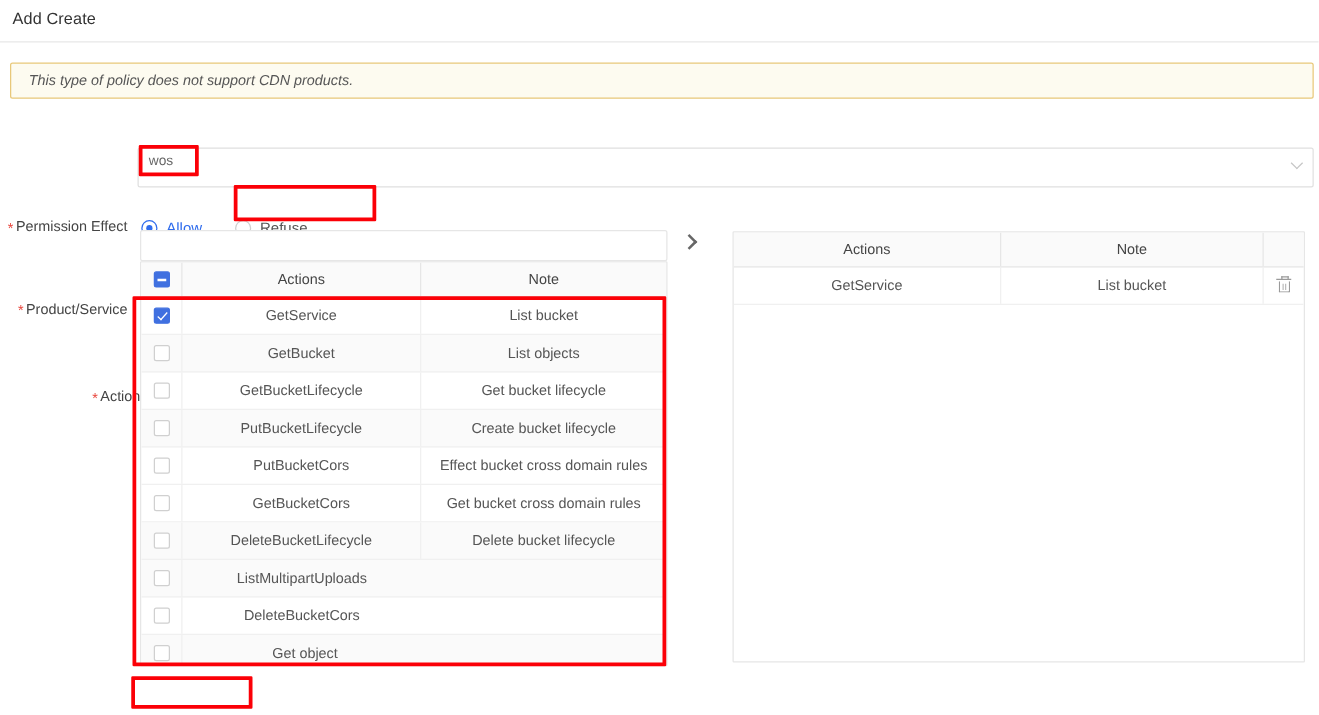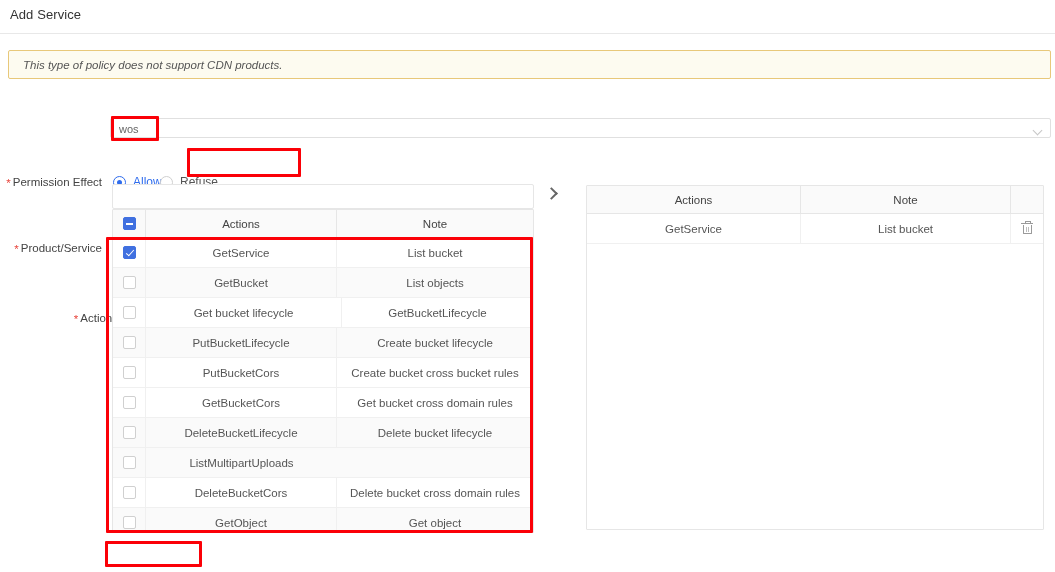--- a/index.html
+++ b/index.html
@@ -62,21 +62,21 @@
   .radio.on .rdot::after {
     content: ""; position: absolute; left: 3px; top: 3px;
     width: 5px; height: 5px; border-radius: 50%; background: #2f6ced;
   }
   .rtext { font-size: 12px; margin-left: 7px; color: #555; }
   .radio.on .rtext { color: #2f6ced; }
 
   
   .sel-wrap {
     position: absolute; left: 110px; top: 118px;
-    width: 941px; height: 20px;
+    width: 941px; height: 32px;
     border: 1px solid #e0e0e0; border-radius: 2px; background: #fff; text-align: center;
   }
   .sel-value {
     position: absolute; left: 8px; top: 4px;
     font-size: 11px; color: #666;
   }
   .sel-chev {
     position: absolute; right: 8px; top: 8px;
     width: 8px; height: 8px;
   }
@@ -191,34 +191,34 @@
   .annot {
     position: absolute; border: 3px solid #fb0007;
     pointer-events: none; border-radius: 1px;
   }
 </style>
 </head>
 <body>
 
 <div class="page">
 
-  <div class="dlg-title">Add Service</div>
+  <div class="dlg-title">Add Create</div>
   <div class="title-rule"></div>
 
   <div class="warn">
     <div class="warn-text">This type of policy does not support CDN products.</div>
   </div>
 
   <div class="frow" style="top:88px;height:18px;">
     <div class="flabel" style="left:0px;top:88px;width:102px;"><span class="req">*</span><span>Permission Effect</span></div>
     <div class="radio on" style="left:113px;top:87px;">
       <span class="rdot"></span>
       <span class="rtext">Allow</span>
     </div>
-    <div class="radio" style="left:160px;top:87px;align-items:flex-end;">
+    <div class="radio" style="left:188px;top:87px;align-items:flex-end;">
       <span class="rdot"></span>
       <span class="rtext">Refuse</span>
     </div>
   </div>
 
   <div class="frow" style="top:121px;height:20px;">
     <div class="flabel" style="left:0px;top:121px;width:102px;"><span class="req">*</span><span>Product/Service</span></div>
   </div>
   <div class="sel-wrap">
     <span class="sel-value">wos</span>
@@ -261,36 +261,36 @@
           <div class="td c-chk">
             <span class="cb"></span>
           </div>
           <div class="td c-act">GetBucket</div>
           <div class="td c-note">List objects</div>
         </div>
         <div class="tr">
           <div class="td c-chk">
             <span class="cb"></span>
           </div>
+          <div class="td c-act">GetBucketLifecycle</div>
           <div class="td c-note">Get bucket lifecycle</div>
-          <div class="td c-act">GetBucketLifecycle</div>
         </div>
         <div class="tr alt">
           <div class="td c-chk">
             <span class="cb"></span>
           </div>
           <div class="td c-act">PutBucketLifecycle</div>
           <div class="td c-note">Create bucket lifecycle</div>
         </div>
         <div class="tr">
           <div class="td c-chk">
             <span class="cb"></span>
           </div>
           <div class="td c-act">PutBucketCors</div>
-          <div class="td c-note">Create bucket cross bucket rules</div>
+          <div class="td c-note">Effect bucket cross domain rules</div>
         </div>
         <div class="tr">
           <div class="td c-chk">
             <span class="cb"></span>
           </div>
           <div class="td c-act">GetBucketCors</div>
           <div class="td c-note">Get bucket cross domain rules</div>
         </div>
         <div class="tr alt">
           <div class="td c-chk">
@@ -303,27 +303,25 @@
           <div class="td c-chk">
             <span class="cb"></span>
           </div>
           <div class="td c-act">ListMultipartUploads</div>
         </div>
         <div class="tr">
           <div class="td c-chk">
             <span class="cb"></span>
           </div>
           <div class="td c-act">DeleteBucketCors</div>
-          <div class="td c-note">Delete bucket cross domain rules</div>
-        </div>
-        <div class="tr alt">
-          <div class="td c-chk">
-            <span class="cb"></span>
-          </div>
-          <div class="td c-act">GetObject</div>
+        </div>
+        <div class="tr alt">
+          <div class="td c-chk">
+            <span class="cb"></span>
+          </div>
           <div class="td c-note">Get object</div>
         </div>
       </div>
   </div>
 
   <div class="tbl" id="right-table">
     <div class="thead">
       <div class="th rc-act">Actions</div>
       <div class="th rc-note">Note</div>
       <div class="th rc-op"></div>

